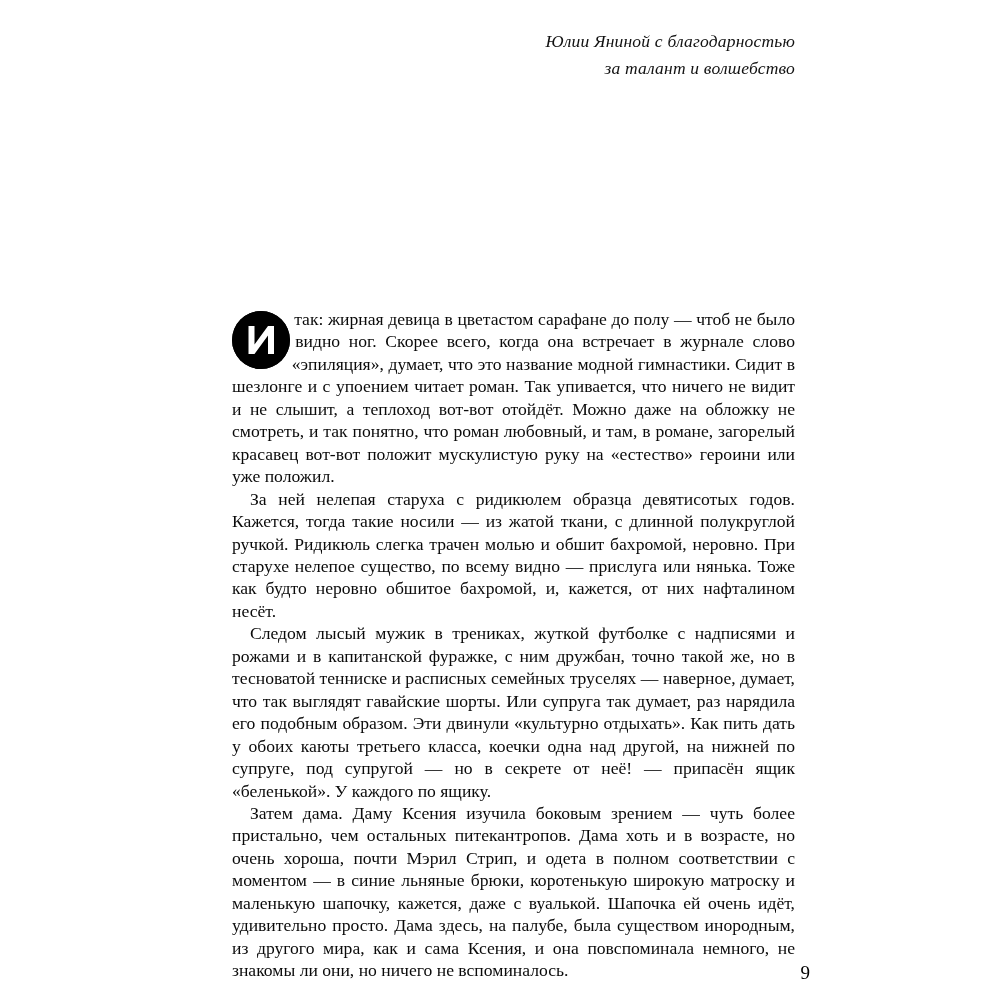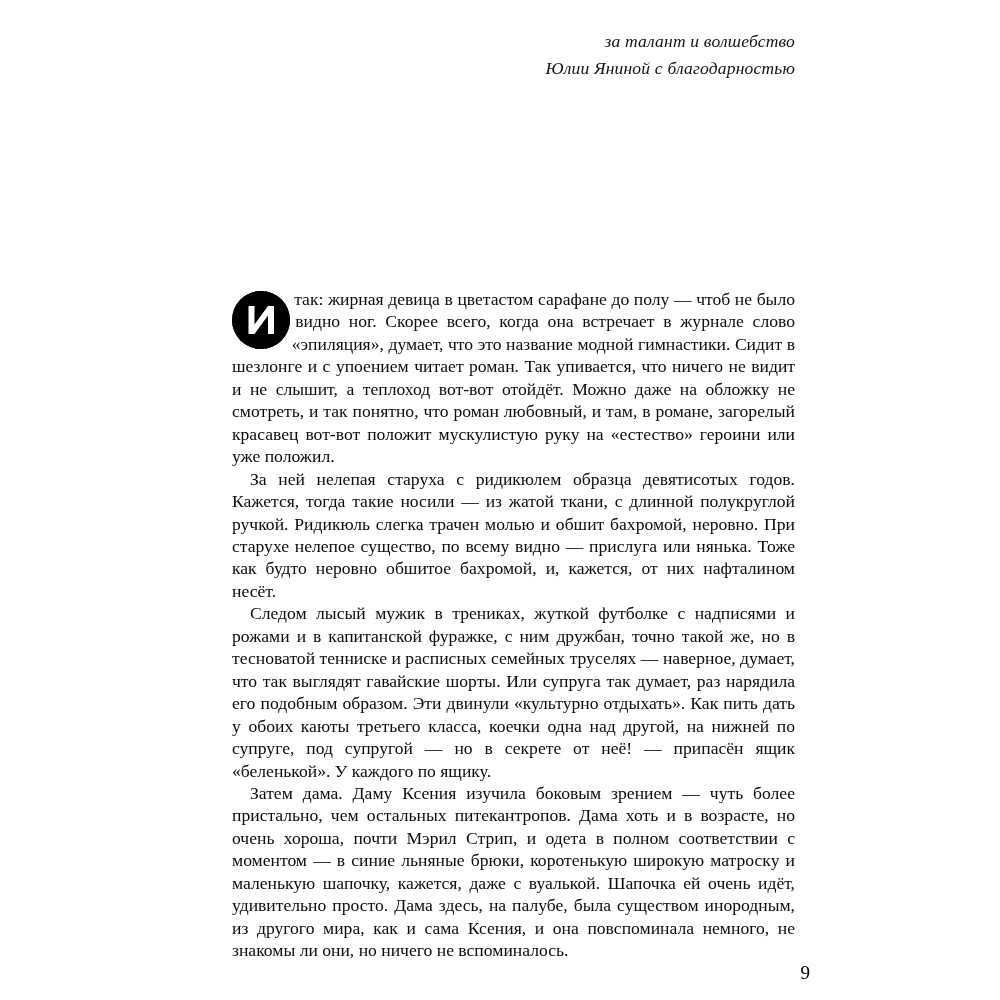--- a/index.html
+++ b/index.html
@@ -35,21 +35,21 @@
   }
   .dedication .ded-line {
     display: block;
     white-space: nowrap;
   }
 
   
   .textblock {
     position: absolute;
     left: 232px;
-    top: 288px;
+    top: 308px;
     width: 563px;
     font-size: 17.6px;
     line-height: 22.45px;
     text-align: justify;
     text-justify: inter-word;
     color: #0a0a0a;
   }
 
   .para {
     margin: 0;
@@ -90,22 +90,22 @@
     line-height: 1;
     color: #000000;
   }
 </style>
 </head>
 <body>
 
 <div class="page">
 
   <div class="dedication">
+    <span class="ded-line">Юлии Яниной с благодарностью</span>
     <span class="ded-line">за талант и волшебство</span>
-    <span class="ded-line">Юлии Яниной с благодарностью</span>
   </div>
 
   <div class="textblock">
 
     <p class="para first">
       <span class="dropcap">
         <svg viewBox="0 0 58 58" aria-hidden="true">
           <circle cx="29" cy="29" r="29" fill="#000000"></circle>
           <polygon points="16.5,15 22.5,15 22.5,33.5 36.0,15 42.0,15 42.0,43 36.0,43 36.0,24.5 22.5,43 16.5,43" fill="#ffffff"></polygon>
         </svg>

